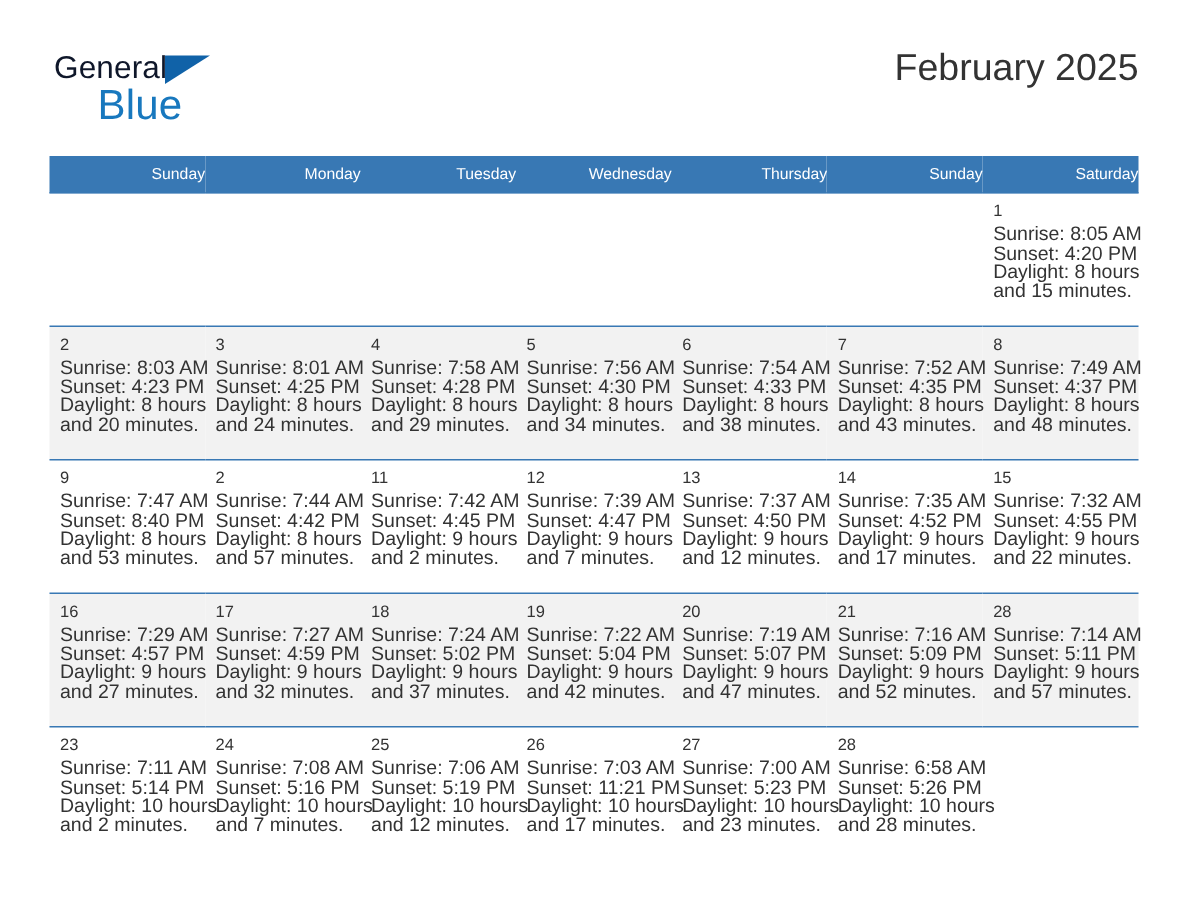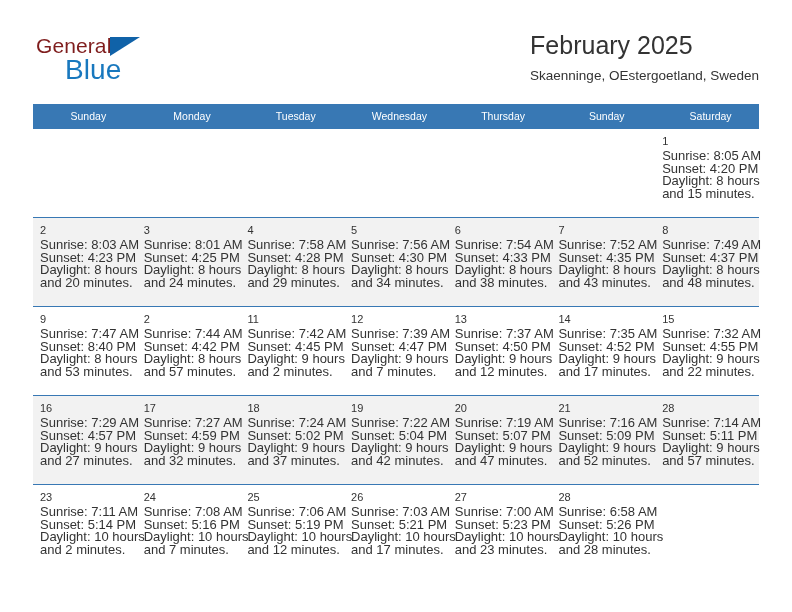--- a/index.html
+++ b/index.html
@@ -33,21 +33,21 @@
     position: absolute;
     left: 3px;
     top: 5px;
     width: 220px;
     height: 54px;
   }
   .brand-line1 {
     position: relative;
     font-size: 21px;
     line-height: 21px;
-    color: #7f1d1d;
+    color: #0f172a;
     letter-spacing: 0.1px;
     height: 22px;
     white-space: nowrap;
   }
   .brand-line2 {
     position: relative;
     font-size: 28px;
     line-height: 21px;
     color: #1878be;
     letter-spacing: 0.1px;
@@ -62,21 +62,21 @@
     width: 0;
     height: 0;
     border-left: 30px solid #1062a8;
     border-bottom: 19px solid transparent;
   }
 
   .title-block {
     position: absolute;
     right: 0;
     top: 0;
-    text-align: left;
+    text-align: center;
     margin-left: 32px;
   }
   .cal-title {
     font-size: 25px;
     line-height: 30px;
     color: #333333;
     font-weight: normal;
     white-space: nowrap;
   }
   .cal-subtitle {
@@ -94,21 +94,21 @@
     top: 104px;
     width: 726px;
     border-collapse: collapse;
     table-layout: fixed;
   }
   .calendar th {
     background: #3878b4;
     color: #ffffff;
     font-size: 10.5px;
     font-weight: normal;
-    text-align: center;
+    text-align: right;
     padding: 6px 0 6px 7px;
     height: 10px;
     border: none;
   }
   .calendar td {
     vertical-align: top;
     border-top: 1px solid #3878b4;
     padding: 0;
     height: 88px;
     background: #ffffff;
@@ -143,21 +143,20 @@
   <div class="header">
 
     <div class="brand">
       <div class="brand-line1">General</div>
       <div class="brand-line2">Blue</div>
       <div class="brand-triangle"></div>
     </div>
 
     <div class="title-block">
       <div class="cal-title">February 2025</div>
-      <div class="cal-subtitle">Skaenninge, OEstergoetland, Sweden</div>
     </div>
 
   </div>
 
   <table class="calendar">
     <colgroup>
       <col style="width:103.7px">
         <col style="width:103.7px">
         <col style="width:103.7px">
       <col style="width:103.7px">
@@ -482,21 +481,21 @@
             <div>Daylight: 10 hours</div>
             <div>and 12 minutes.</div>
           </div>
             </div>
           </td>
         <td>
             <div class="cell-inner">
           <div class="daynum">26</div>
           <div class="dayinfo">
             <div>Sunrise: 7:03 AM</div>
-            <div>Sunset: 5:21 PM</div>
+            <div>Sunset: 11:21 PM</div>
             <div>Daylight: 10 hours</div>
             <div>and 17 minutes.</div>
           </div>
             </div>
           </td>
         <td>
             <div class="cell-inner">
           <div class="daynum">27</div>
           <div class="dayinfo">
             <div>Sunrise: 7:00 AM</div>

